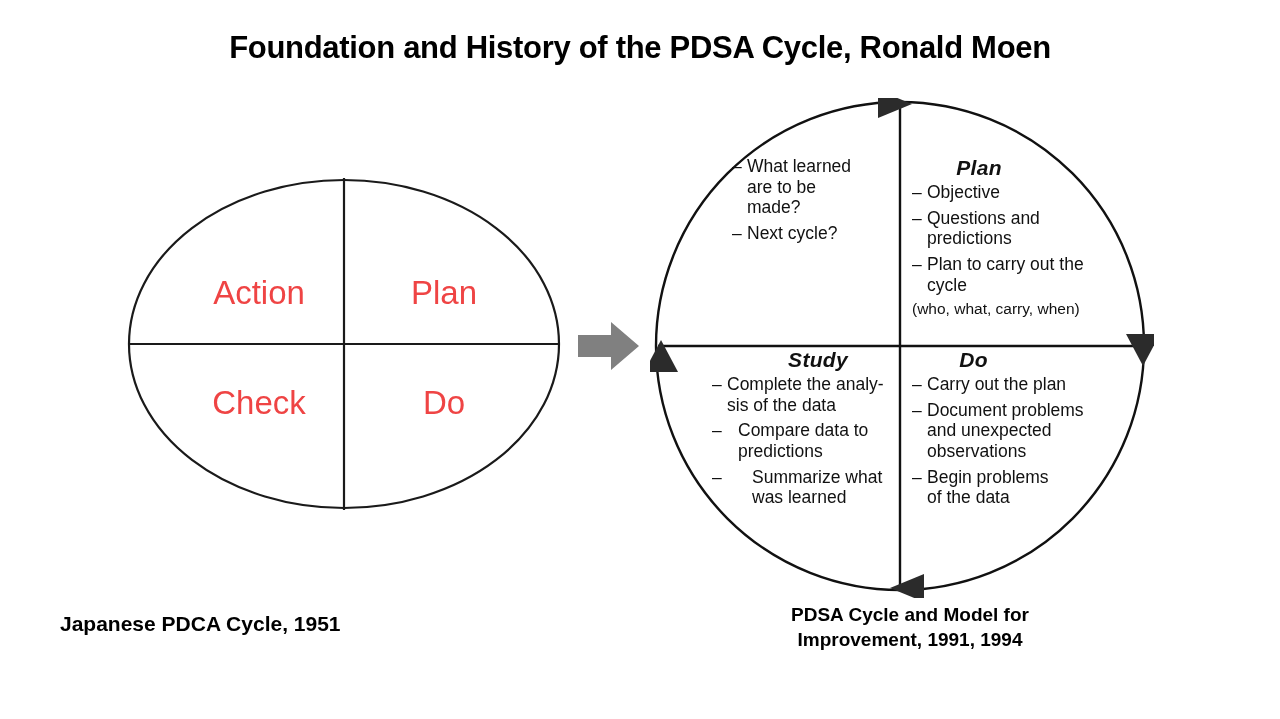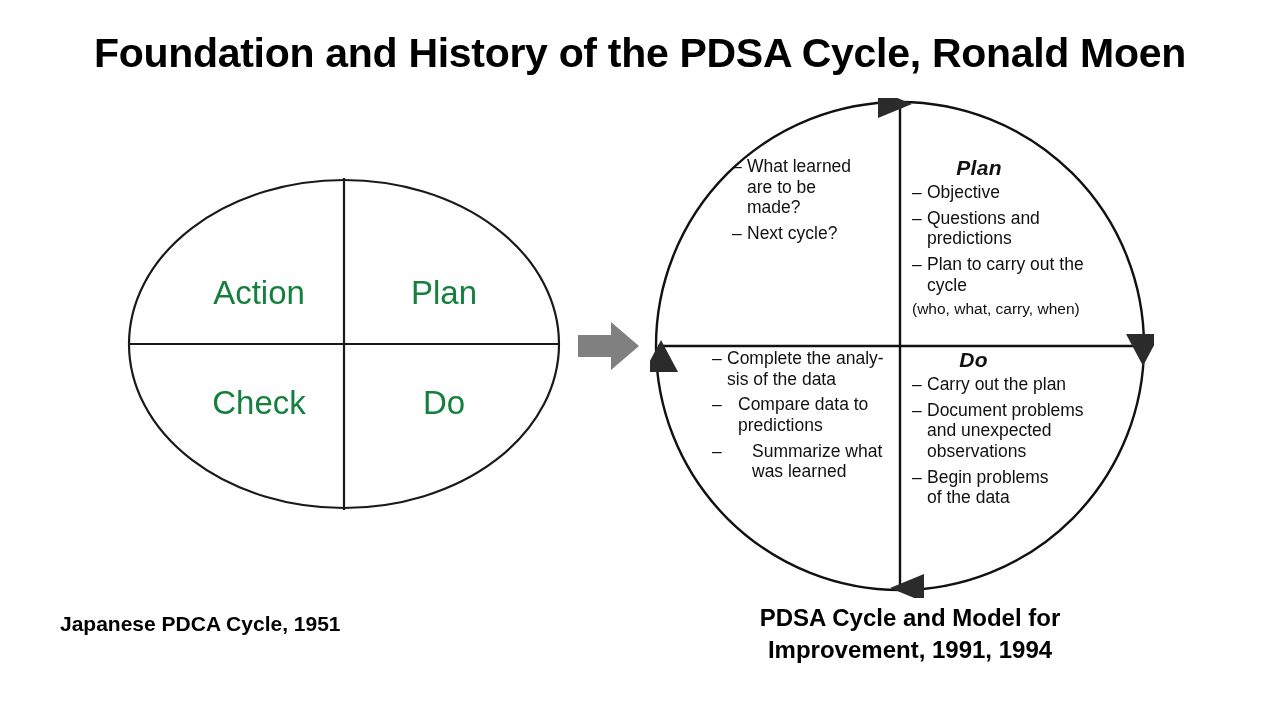--- a/index.html
+++ b/index.html
@@ -17,21 +17,21 @@
     color: #000000;
   }
 
   
   #page-title {
     position: absolute;
     left: 0;
     top: 30px;
     width: 1280px;
     text-align: center;
-    font-size: 41px;
+    font-size: 31px;
     font-weight: bold;
     letter-spacing: -0.3px;
     color: #000;
   }
 
   
   #pdca-figure {
     position: absolute;
     left: 126px;
     top: 176px;
@@ -40,21 +40,21 @@
   }
   #pdca-ellipse-svg {
     position: absolute;
     left: 0;
     top: 0;
   }
   .pdca-label {
     position: absolute;
     font-size: 33px;
     font-weight: 400;
-    color: #15803d;
+    color: #ef4444;
     white-space: nowrap;
     font-family: "Liberation Sans", sans-serif;
   }
   #pdca-label-action { left: 47px;  top: 98px;  width: 172px; text-align: center; }
   #pdca-label-plan   { left: 232px; top: 98px;  width: 172px; text-align: center; }
   #pdca-label-check  { left: 47px;  top: 208px; width: 172px; text-align: center; }
   #pdca-label-do     { left: 232px; top: 208px; width: 172px; text-align: center; }
 
   #pdca-caption {
     position: absolute;
@@ -157,21 +157,21 @@
     width: 205px;
   }
   #quadrant-do .quad-title { text-align: center; padding-right: 82px; }
 
   #pdsa-caption {
     position: absolute;
     left: 660px;
     top: 602px;
     width: 500px;
     text-align: center;
-    font-size: 24px;
+    font-size: 19px;
     font-weight: bold;
     line-height: 1.33;
     color: #000;
   }
 </style>
 </head>
 <body>
 
 <div id="page-title">Foundation and History of the PDSA Cycle, Ronald Moen</div>
 
@@ -236,20 +236,21 @@
       <li>
         <span class="dash">–</span>
         <span>Plan to carry out the</span><br>
         <span>cycle</span>
       </li>
     </ul>
     <div class="quad-note">(who, what, carry, when)</div>
   </div>
 
   <div class="quadrant" id="quadrant-study">
+    <div class="quad-title">Study</div>
     <ul class="quad-list">
       <li>
         <span class="dash">–</span>
         <span>Complete the analy-</span><br>
         <span>sis of the data</span>
       </li>
       <li class="indent-1">
         <span class="dash">–</span>
         <span>Compare data to</span><br>
         <span>predictions</span>

